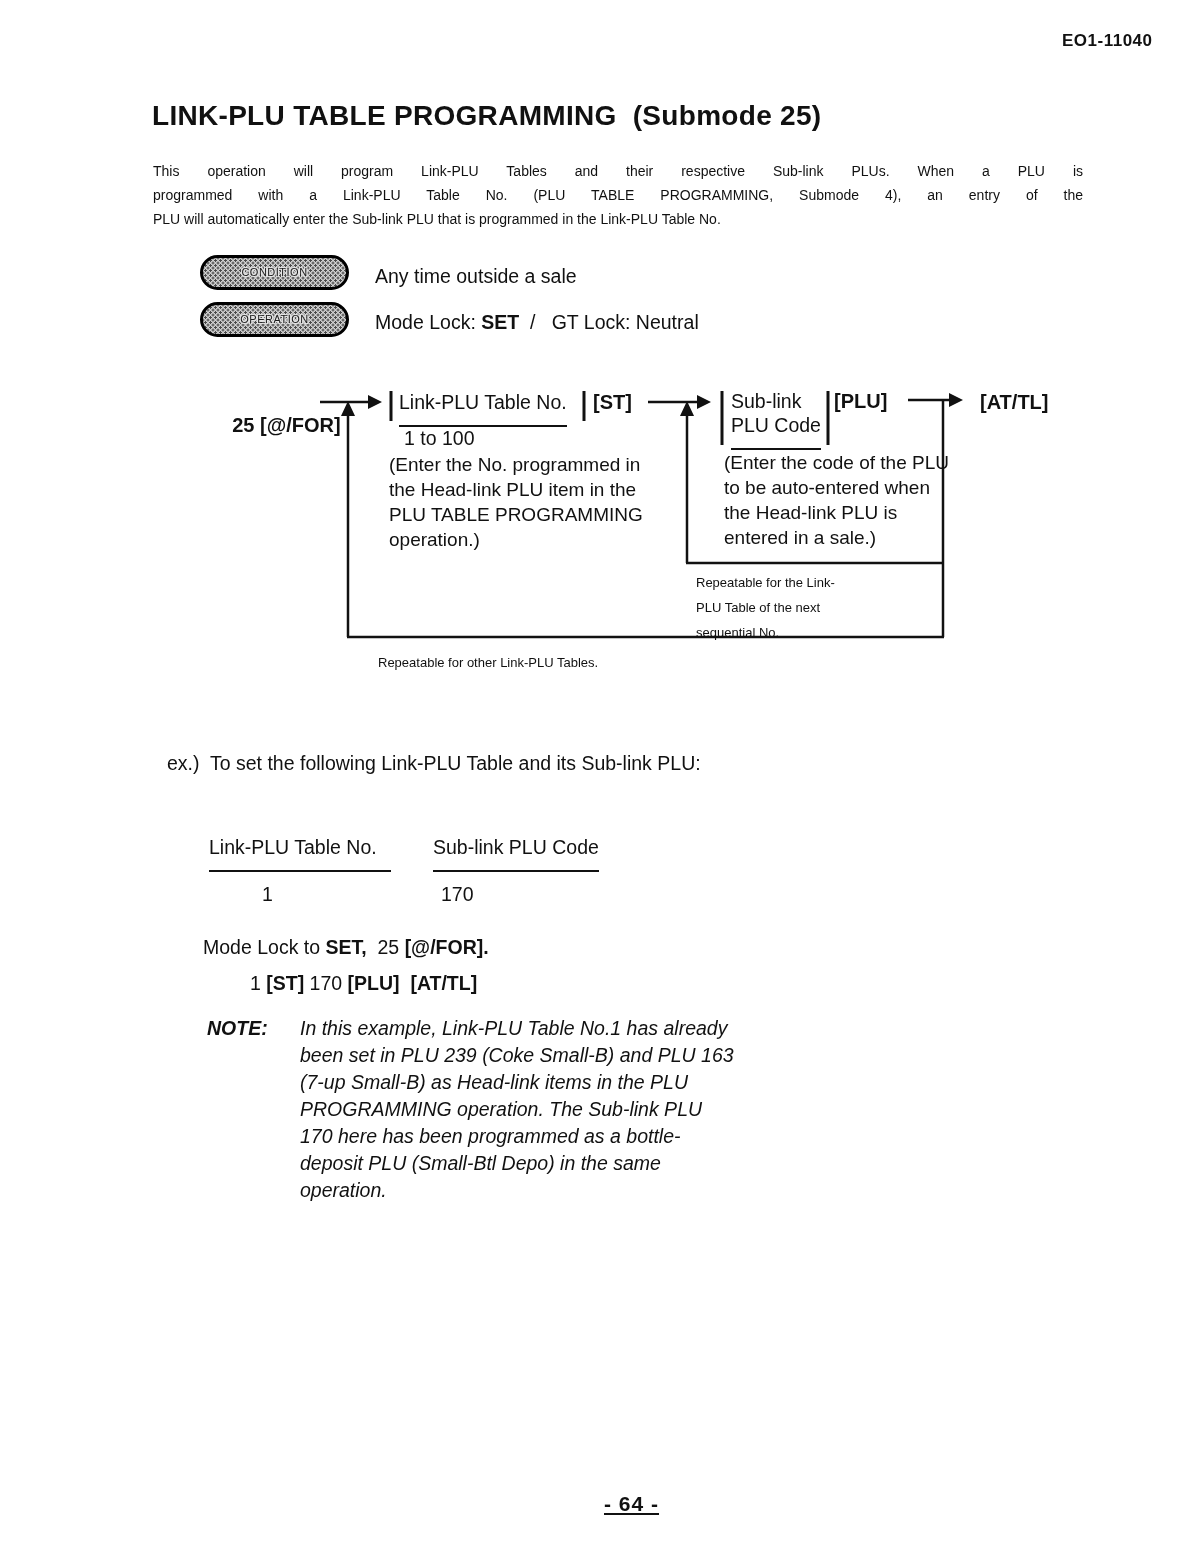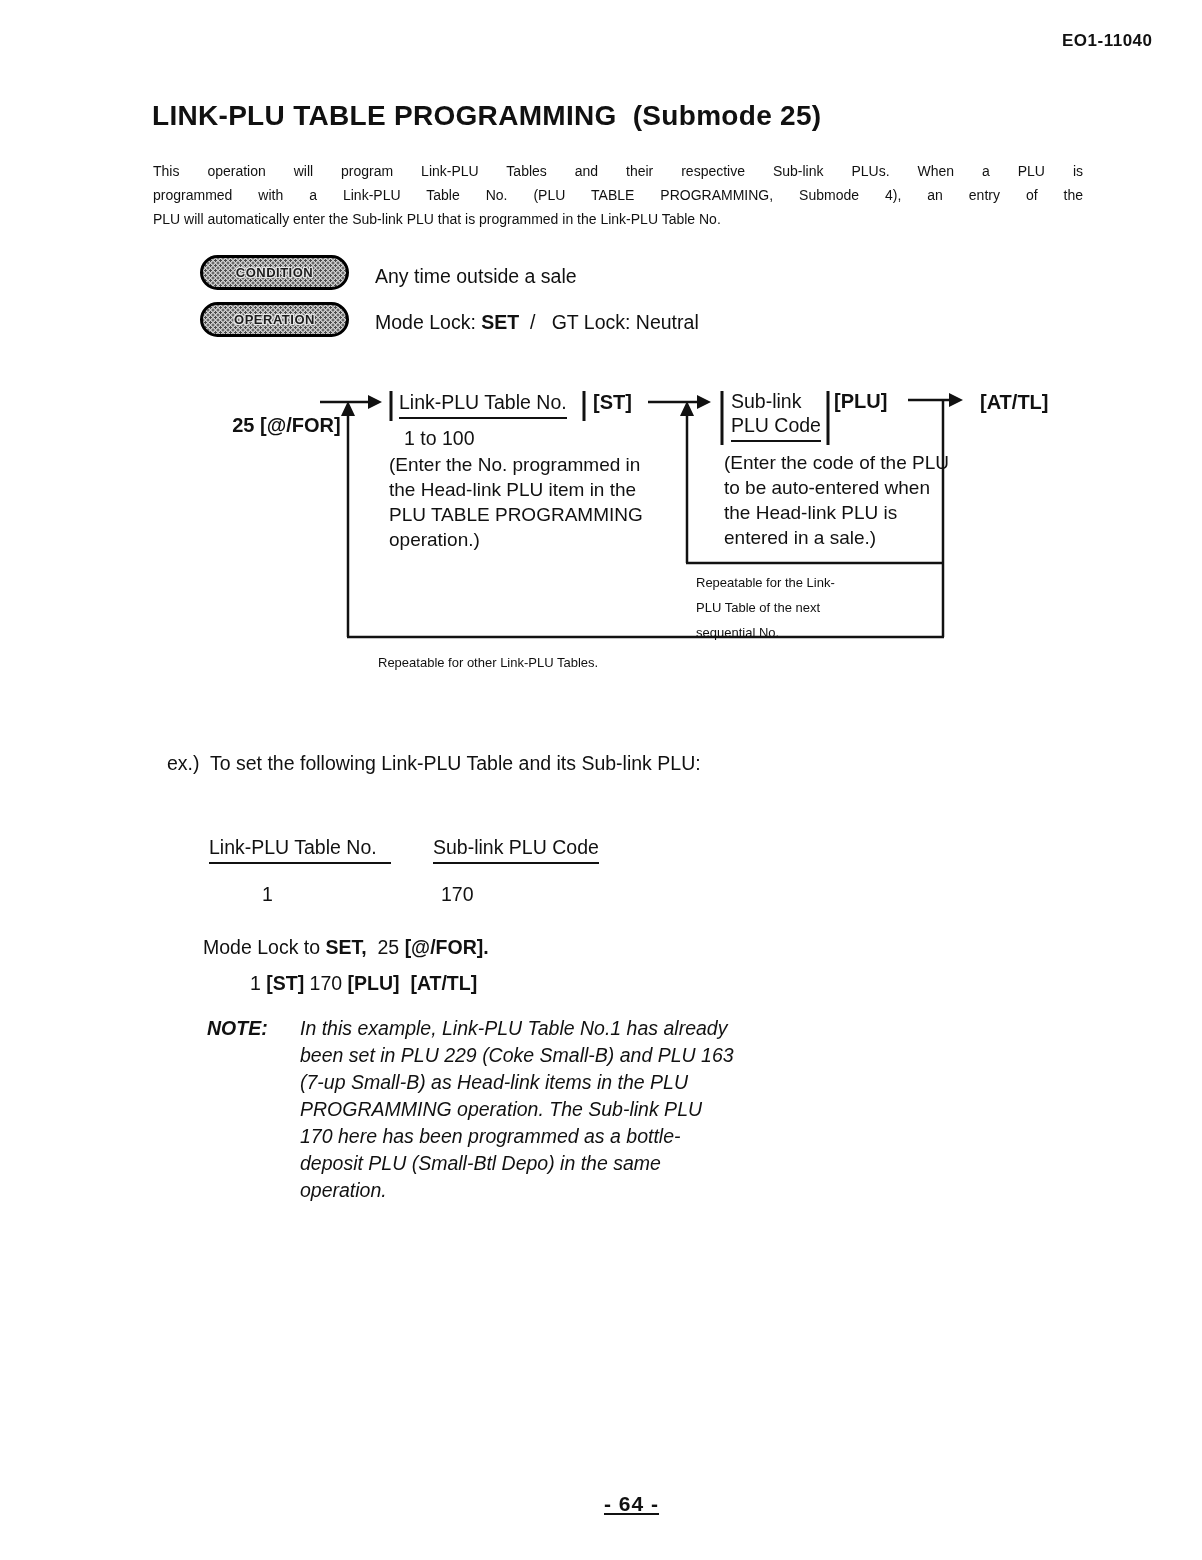--- a/index.html
+++ b/index.html
@@ -15,28 +15,28 @@
   .title{font-size:28px;font-weight:bold;letter-spacing:0.3px;white-space:pre;}
   .intro-line{font-size:14px;width:930px;line-height:24px;}
   .justify-line{text-align:justify;text-align-last:justify;}
   .badge{
     width:143px;height:29px;border:3px solid #000;border-radius:19px;
     background-color:#cfcfcf;
     background-image:
       radial-gradient(circle,#4a4a4a 1.15px,transparent 1.35px),
       radial-gradient(circle,#4a4a4a 1.15px,transparent 1.35px);
     background-size:5px 5px;background-position:0 0,2.5px 2.5px;
-    text-align:center;line-height:29px;font-size:13px;font-weight:700;
+    text-align:center;line-height:29px;font-size:11px;font-weight:400;
     letter-spacing:0.5px;color:#1c1c1c;
     text-shadow:-1px -1px 0 #e6e6e6,1px -1px 0 #e6e6e6,-1px 1px 0 #e6e6e6,1px 1px 0 #e6e6e6;
   }
   .body-text{font-size:19.5px;}
   .flow-key{font-size:20px;font-weight:bold;white-space:pre;}
   .flow-label{font-size:19.5px;}
-  .uline{display:inline-block;border-bottom:2.5px solid #111;padding-bottom:3px;text-align:right;}
+  .uline{display:inline-block;border-bottom:2.5px solid #111;padding-bottom:11px;text-align:right;}
   .small-note{font-size:19px;line-height:25px;}
   .mid-note{font-size:13px;line-height:25px;}
   .note-body{font-size:19.5px;font-style:italic;line-height:27px;}
   .receipt{
     border:4px solid #000;background:#fff;
     font-family:"DejaVu Sans Mono","Liberation Mono",monospace;
     font-weight:bold;font-size:19px;color:#151515;
   }
   .receipt .abs{white-space:pre;}
   .rc-wide{transform:scaleX(2.0);transform-origin:left center;letter-spacing:1px;}
@@ -137,21 +137,21 @@
   <div class="abs body-text" style="left:203px;top:936px;">
     <span class="pre">Mode Lock to </span><span class="b pre">SET,</span><span class="pre">  25 </span><span class="b pre">[@/FOR].</span>
   </div>
   <div class="abs body-text" style="left:250px;top:972px;">
     <span class="pre">1 </span><span class="b pre">[ST]</span><span class="pre"> 170 </span><span class="b pre">[PLU]</span><span class="pre">  </span><span class="b pre">[AT/TL]</span>
   </div>
 
   <div class="abs note-body b" style="left:207px;top:1015px;">NOTE:</div>
   <div class="abs note-body" style="left:300px;top:1015px;width:480px;">
     <div>In this example, Link-PLU Table No.1 has already</div>
-    <div>been set in PLU 229 (Coke Small-B) and PLU 163</div>
+    <div>been set in PLU 239 (Coke Small-B) and PLU 163</div>
     <div>(7-up Small-B) as Head-link items in the PLU</div>
     <div>PROGRAMMING operation.  The Sub-link PLU</div>
     <div>170 here has been programmed as a bottle-</div>
     <div>deposit PLU  (Small-Btl Depo) in the same</div>
     <div>operation.</div>
   </div>
 
 
   <div class="abs page-num" style="left:604px;top:1492px;">- 64 -</div>
 

